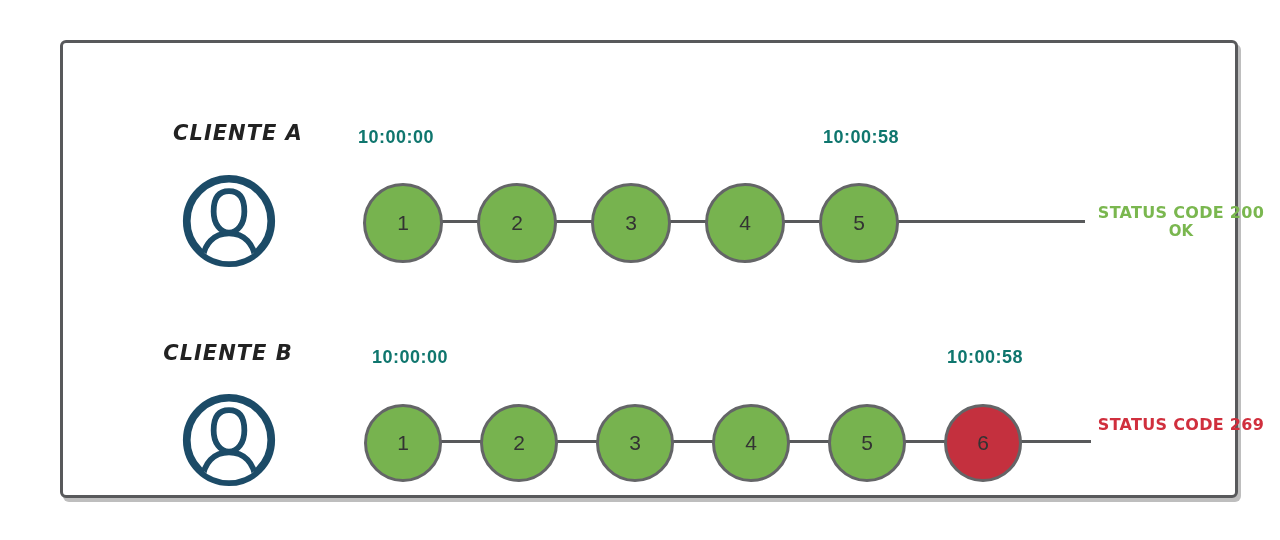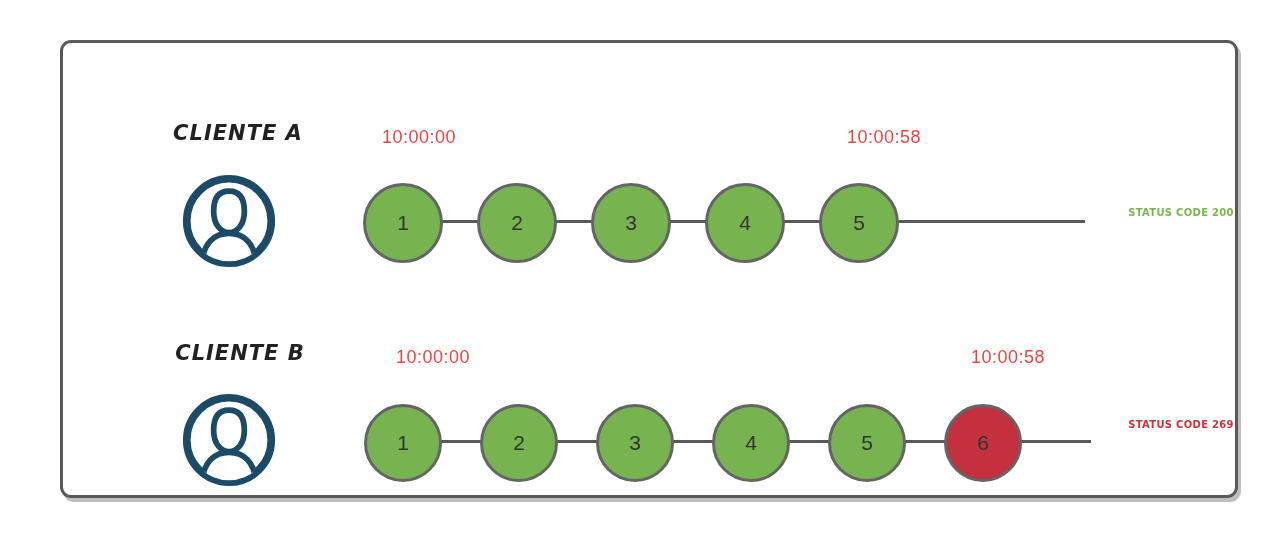--- a/index.html
+++ b/index.html
@@ -2,37 +2,37 @@
 <html style="--allowed-fill: #77b34f; --rejected-fill: #c4303e; --status-ok-text: #7ab74f; --status-error-text: #d02f3d; --stroke-gray: #58595b; --avatar-navy: #1c4b67; --text-dark: #333333;"><head>
 <meta charset="utf-8">
 <style>
   html,body{margin:0;padding:0;background:#ffffff;}
   .canvas{
     position:relative;width:1280px;height:540px;background:#ffffff;overflow:hidden;
     font-family:"Liberation Sans", sans-serif;
   }
   .frame{
     position:absolute;left:60px;top:40px;width:1178px;height:458px;
-    box-sizing:border-box;border:3px solid var(--stroke-gray,#58595b);border-radius:11px;
+    box-sizing:border-box;border:3px solid var(--stroke-gray,#58595b);border-radius:6px;
     box-shadow:3px 4px 0 rgba(110,110,110,.45);
     background:#ffffff;
   }
   .client-label{
     position:absolute;width:170px;text-align:center;
     font-family:"DejaVu Sans", sans-serif;font-weight:bold;font-style:italic;
     font-size:21px;letter-spacing:1px;color:#222222;
   }
   .client-label.a{left:90px;top:78px;}
-  .client-label.b{left:92px;top:298px;}
+  .client-label.b{left:80px;top:298px;}
   .avatar{position:absolute;width:96px;height:96px;}
   .avatar.a{left:118px;top:130px;}
   .avatar.b{left:118px;top:349px;}
   .timestamp{
-    position:absolute;width:120px;text-align:right;
-    font-size:18px;font-weight:normal;color:#ef4444;letter-spacing:.5px;
+    position:absolute;width:120px;text-align:center;
+    font-size:18px;font-weight:bold;color:#0f766e;letter-spacing:.5px;
   }
   .ts-a-start{left:273px;top:84px;}
   .ts-a-end{left:738px;top:84px;}
   .ts-b-start{left:287px;top:304px;}
   .ts-b-end{left:862px;top:304px;}
   .tline{position:absolute;height:3px;background:var(--stroke-gray,#58595b);}
   .tline.a{left:340px;top:177px;width:682px;}
   .tline.b{left:340px;top:397px;width:688px;}
   .req{
     position:absolute;box-sizing:border-box;border-radius:50%;
@@ -44,21 +44,21 @@
   .row-a .req{width:80px;height:80px;top:140px;}
   .row-b .req{width:78px;height:78px;top:361px;}
   .a1{left:300px;} .a2{left:414px;} .a3{left:528px;} .a4{left:642px;} .a5{left:756px;}
   .b1{left:301px;} .b2{left:417px;} .b3{left:533px;} .b4{left:649px;} .b5{left:765px;} .b6{left:881px;}
   .status{
     position:absolute;width:184px;text-align:center;
     font-family:"DejaVu Sans", sans-serif;font-weight:bold;line-height:19px;
   }
   .status.ok{left:1026px;top:160px;color:var(--status-ok-text,#7ab74f);}
   .status.err{left:1026px;top:372px;color:var(--status-error-text,#d02f3d);}
-  .status .l1{font-size:10px;letter-spacing:.3px;}
+  .status .l1{font-size:16px;letter-spacing:.3px;}
   .status .l2{font-size:15px;}
 </style>
 </head>
 <body>
 
 <div class="canvas">
   <div class="frame">
 
     <div class="row-a">
       <div class="client-label a">CLIENTE A</div>
@@ -84,20 +84,21 @@
       <div class="tline a"></div>
 
       <div class="req allowed a1">1</div>
       <div class="req allowed a2">2</div>
       <div class="req allowed a3">3</div>
       <div class="req allowed a4">4</div>
       <div class="req allowed a5">5</div>
 
       <div class="status ok">
         <div class="l1">STATUS CODE 200</div>
+        <div class="l2">OK</div>
       </div>
     </div>
 
     <div class="row-b">
       <div class="client-label b">CLIENTE B</div>
 
       <div class="avatar b">
         <svg viewBox="0 0 100 100" width="96" height="96" aria-hidden="true">
           <defs>
               <clipPath id="avclip-b">

